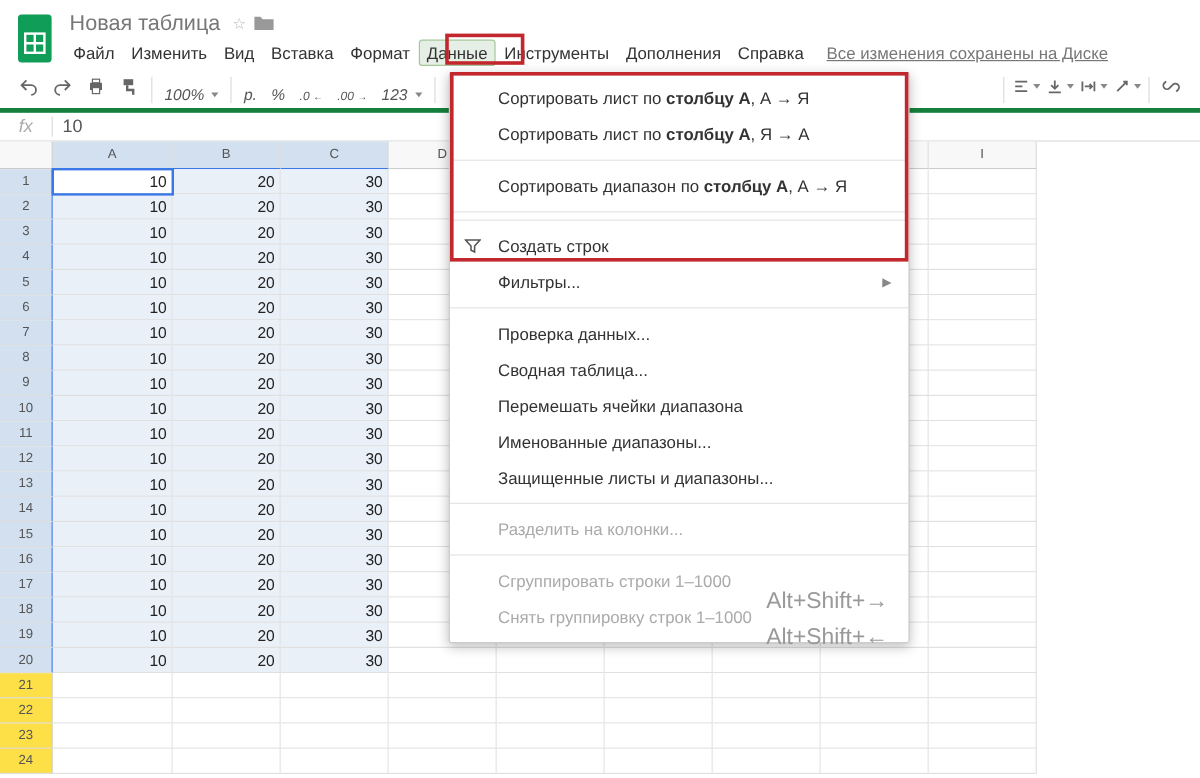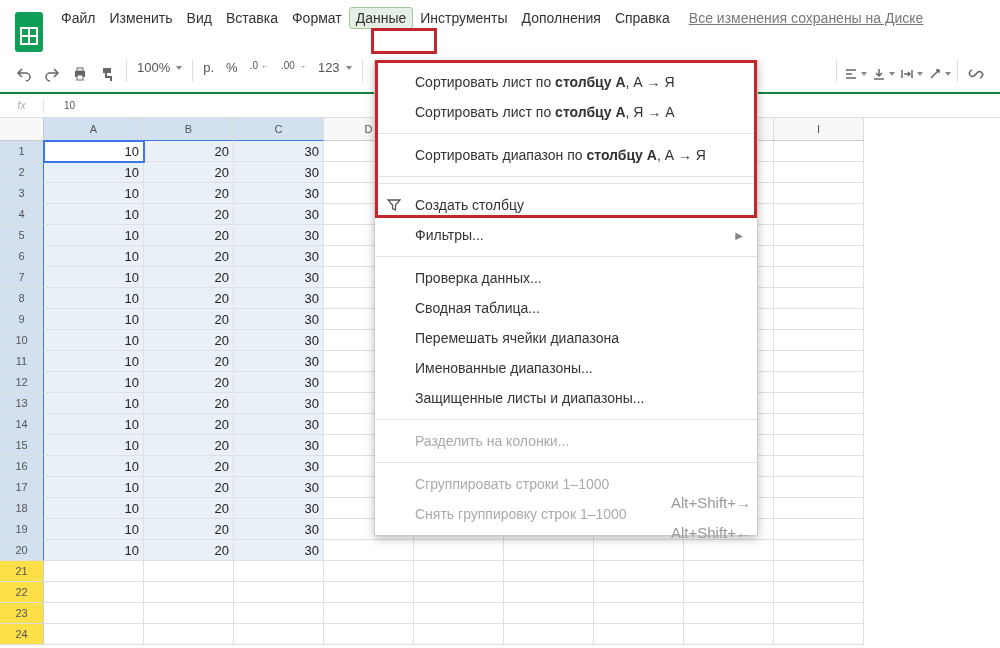--- a/index.html
+++ b/index.html
@@ -9,26 +9,26 @@
   .logo svg { display:block; }
   .title-area { flex:0 0 auto; }
   .title-row { display:flex; align-items:center; height:26px; }
   .doc-title { font-size:18px; color:#777; padding:0 4px; }
   .star { color:#bbb; margin:0 6px; }
   .folder-icon { color:#888; }
   .menubar { display:flex; gap:0; height:24px; align-items:center; font-size:14px; color:#333; }
   .menu-item { padding:3px 7px; cursor:pointer; border-radius:3px; }
   .menu-item.active { background:#e6efe6; border:1px solid #a5c799; padding:2px 6px; }
   .save-status { margin-left:12px; color:#777; text-decoration:underline; font-size:14px; cursor:pointer; }
-  .toolbar { display:flex; align-items:flex-start; padding:4px 10px; border-bottom:2px solid #15803d; height:38px; color:#666; }
+  .toolbar { display:flex; align-items:flex-end; padding:4px 10px; border-bottom:4px solid #15803d; height:38px; color:#666;font-style:italic; }
   .tb-btn { width:28px; height:28px; display:flex; align-items:center; justify-content:center; cursor:pointer; border-radius:3px; }
   .tb-sep { width:1px; height:22px; background:#ddd; margin:0 4px; }
   .tb-text { padding:0 6px; color:#555; font-size:13px; cursor:pointer; display:flex; align-items:center; gap:3px; }
   .dd::after { content:""; display:inline-block; margin-left:3px; border-left:3px solid transparent; border-right:3px solid transparent; border-top:4px solid #888; vertical-align:middle; }
-  .fx-bar { display:flex; align-items:center; height:24px; border-bottom:1px solid #ddd; color:#777; font-size:10px;gap:12px; }
+  .fx-bar { display:flex; align-items:center; height:24px; border-bottom:1px solid #ddd; color:#777; font-size:15px; }
   .fx-label { width:44px; text-align:center; font-style:italic; color:#aaa; border-right:1px solid #ddd; }
   .fx-value { padding:0 8px; color:#555; }
   .grid-wrap { position:relative; }
   .corner { position:absolute; left:0; top:0; width:44px; height:23px; background:#f8f8f8; border-right:1px solid #ccc; border-bottom:1px solid #ccc; }
   .col-headers { position:absolute; left:44px; top:0; right:0; height:23px; display:flex; }
   .col-h { height:23px; background:#f8f8f8; border-right:1px solid #ddd; border-bottom:1px solid #ccc; display:flex; align-items:center; justify-content:center; font-size:11px; color:#555; }
   .col-h.sel { background:#d2e0ef; border-bottom:1px solid #3b78e7; }
   .row-headers { position:absolute; left:0; top:23px; width:44px; }
   .row-h { height:21px; width:44px; background:#fde047; border-right:1px solid #ccc; border-bottom:1px solid #ddd; display:flex; align-items:center; justify-content:center; font-size:11px; color:#555; }
   .row-h.sel { background:#d2e0ef; border-right:1px solid #3b78e7; }
@@ -36,38 +36,47 @@
   .row { display:flex; height:21px; }
   .cell { height:21px; border-right:1px solid #e0e0e0; border-bottom:1px solid #e0e0e0; font-size:13px; display:flex; align-items:center; justify-content:flex-end; padding:0 4px; color:#222; background:#fff; }
   .cell.hl { background:#e9f0f8; }
   .cell.active { outline:2px solid #3b78e7; outline-offset:-1px; background:#fff; z-index:2; }
   .dropdown { position:absolute; left:374px; top:60px; width:384px; background:#fff; border:1px solid #ccc; border-radius:2px; box-shadow:0 3px 10px rgba(0,0,0,0.25); padding:6px 0; z-index:100; color:#333; font-size:14px; }
   .dd-item { display:flex; align-items:center; padding:7px 16px 7px 40px; cursor:pointer; position:relative; }
   .dd-item.disabled { color:#aaa; cursor:default; }
   .dd-sep { height:1px; background:#e4e4e4; margin:6px 0; }
   .dd-icon { position:absolute; left:12px; width:18px; text-align:center; color:#666; }
   .dd-sub::after { content:"▶"; position:absolute; right:14px; font-size:10px; color:#888; }
-  .dd-shortcut { position:absolute; right:6px; color:#999; font-size:15px;margin-top:36px; }
+  .dd-shortcut { position:absolute; right:17px; color:#999; font-size:19px;margin-top:36px; }
   .red-box-1 { position:absolute; left:371px; top:28px; width:66px; height:26px; border:3px solid #c1272d; pointer-events:none; z-index:200; }
   .red-box-2 { position:absolute; left:375px; top:60px; width:382px; height:158px; border:3px solid #c1272d; pointer-events:none; z-index:200; }
   svg { display:block; }
 </style>
 </head>
 <body>
 
 <div class="header">
   <div class="logo">
     <svg width="34" height="44" viewBox="0 0 34 44">
       <rect x="3" y="2" width="28" height="40" rx="3" fill="#0f9d58"></rect>
       <rect x="9" y="18" width="16" height="16" fill="none" stroke="#fff" stroke-width="2"></rect>
       <line x1="9" y1="26" x2="25" y2="26" stroke="#fff" stroke-width="2"></line>
       <line x1="17" y1="18" x2="17" y2="34" stroke="#fff" stroke-width="2"></line>
     </svg>
   </div>
   <div class="title-area">
+    <div class="title-row">
+      <span class="doc-title">Новая таблица</span>
+      <span class="star">☆</span>
+      <span class="folder-icon">
+        <svg width="18" height="14" viewBox="0 0 18 14">
+            <path d="M1 2 h5 l2 2 h9 v9 h-16 z" fill="#999"></path>
+          </svg>
+      </span>
+    </div>
     <div class="menubar" id="menubar">
         <span class="menu-item">Файл</span>
         <span class="menu-item">Изменить</span>
         <span class="menu-item">Вид</span>
         <span class="menu-item">Вставка</span>
         <span class="menu-item">Формат</span>
         <span class="menu-item active">Данные</span>
         <span class="menu-item">Инструменты</span>
         <span class="menu-item">Дополнения</span>
         <span class="menu-item">Справка</span>
@@ -474,21 +483,21 @@
     <span><span>Сортировать диапазон по </span><b>столбцу A</b><span>, А → Я</span></span>
   </div>
   <div class="dd-sep"></div>
   <div class="dd-sep"></div>
   <div class="dd-item">
     <span class="dd-icon">
         <svg width="14" height="14" viewBox="0 0 14 14">
           <path d="M1 2 h12 l-4.5 5 v5 l-3 -1.5 v-3.5 z" fill="none" stroke="#555" stroke-width="1.3"></path>
         </svg>
       </span>
-    <span>Создать столбцу</span>
+    <span>Создать строк</span>
   </div>
   <div class="dd-item dd-sub">Фильтры...</div>
   <div class="dd-sep"></div>
   <div class="dd-item">Проверка данных...</div>
   <div class="dd-item">Сводная таблица...</div>
   <div class="dd-item">Перемешать ячейки диапазона</div>
   <div class="dd-item">Именованные диапазоны...</div>
   <div class="dd-item">Защищенные листы и диапазоны...</div>
   <div class="dd-sep"></div>
   <div class="dd-item disabled">Разделить на колонки...</div>

